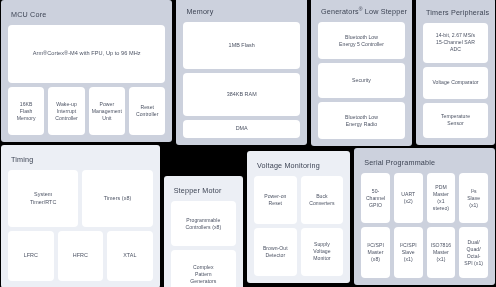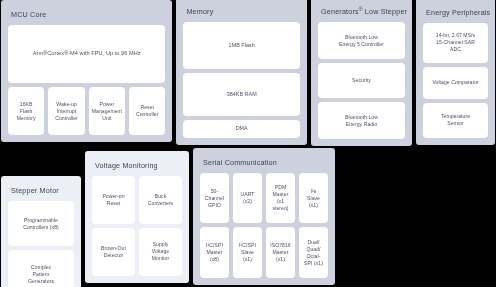--- a/index.html
+++ b/index.html
@@ -196,21 +196,21 @@
         <div class="brow ble-c">
           <div class="block small">
             <span>Bluetooth Low
 Energy Radio</span>
           </div>
         </div>
       </div>
     </div>
 
     <div class="panel panel-dark p-sens">
-      <div class="panel-title">Energy Peripherals</div>
+      <div class="panel-title">Timers Peripherals</div>
       <div class="blocks">
         <div class="brow sen-a">
           <div class="block small">
             <span>14-bit, 2.67 MS/s
 15-Channel SAR
 ADC</span>
           </div>
         </div>
         <div class="brow sen-b">
           <div class="block small">
@@ -223,20 +223,45 @@
 Sensor</span>
           </div>
         </div>
       </div>
     </div>
 
   </div>
 
   <div class="row row-bottom">
 
+    <div class="panel panel-light p-tim">
+      <div class="panel-title">Timing</div>
+      <div class="blocks">
+        <div class="brow tim-a">
+          <div class="block">
+            <span>System
+Timer/RTC</span>
+          </div>
+          <div class="block">
+            <span>Timers (x8)</span>
+          </div>
+        </div>
+        <div class="brow tim-b">
+          <div class="block">
+            <span>LFRC</span>
+          </div>
+          <div class="block">
+            <span>HFRC</span>
+          </div>
+          <div class="block">
+            <span>XTAL</span>
+          </div>
+        </div>
+      </div>
+    </div>
 
     <div class="panel panel-light p-step">
       <div class="panel-title">Stepper Motor</div>
       <div class="blocks">
         <div class="brow step-a">
           <div class="block small">
             <span>Programmable
 Controllers (x8)</span>
           </div>
         </div>
@@ -271,21 +296,21 @@
           <div class="block small">
             <span>Supply
 Voltage
 Monitor</span>
           </div>
         </div>
       </div>
     </div>
 
     <div class="panel panel-dark p-ser">
-      <div class="panel-title">Serial Communication</div>
+      <div class="panel-title">Serial Programmable</div>
       <div class="blocks">
         <div class="brow ser-a">
           <div class="block small">
             <span>50-
 Channel
 GPIO</span>
           </div>
           <div class="block small">
             <span>UART
 (x2)</span>

